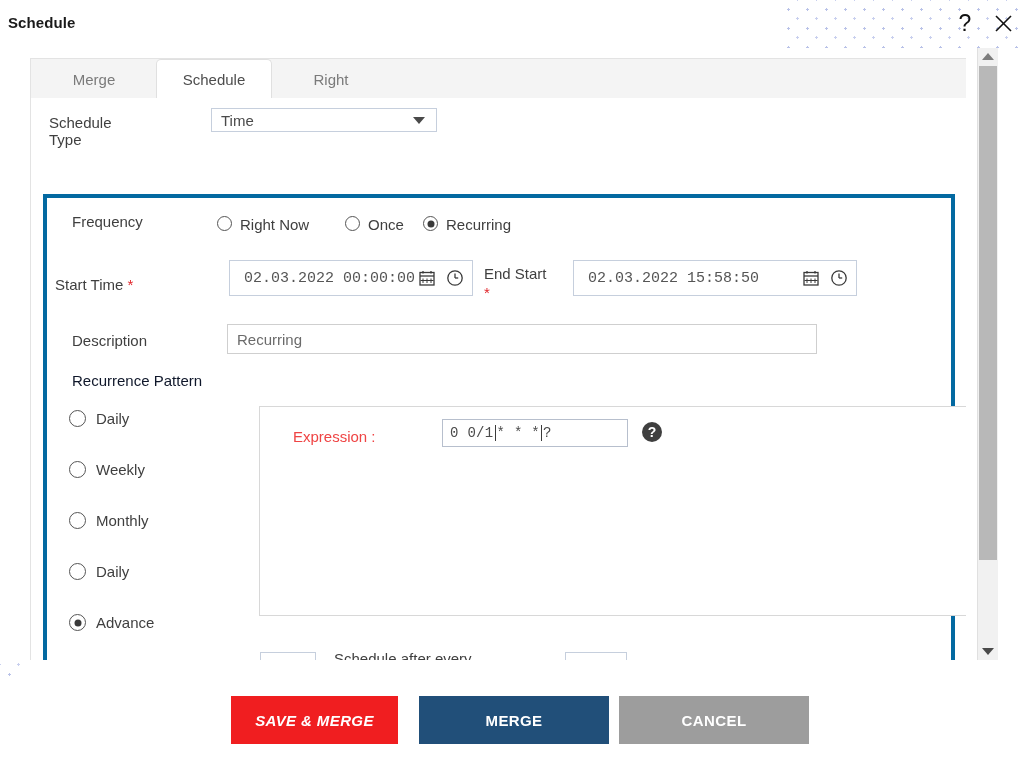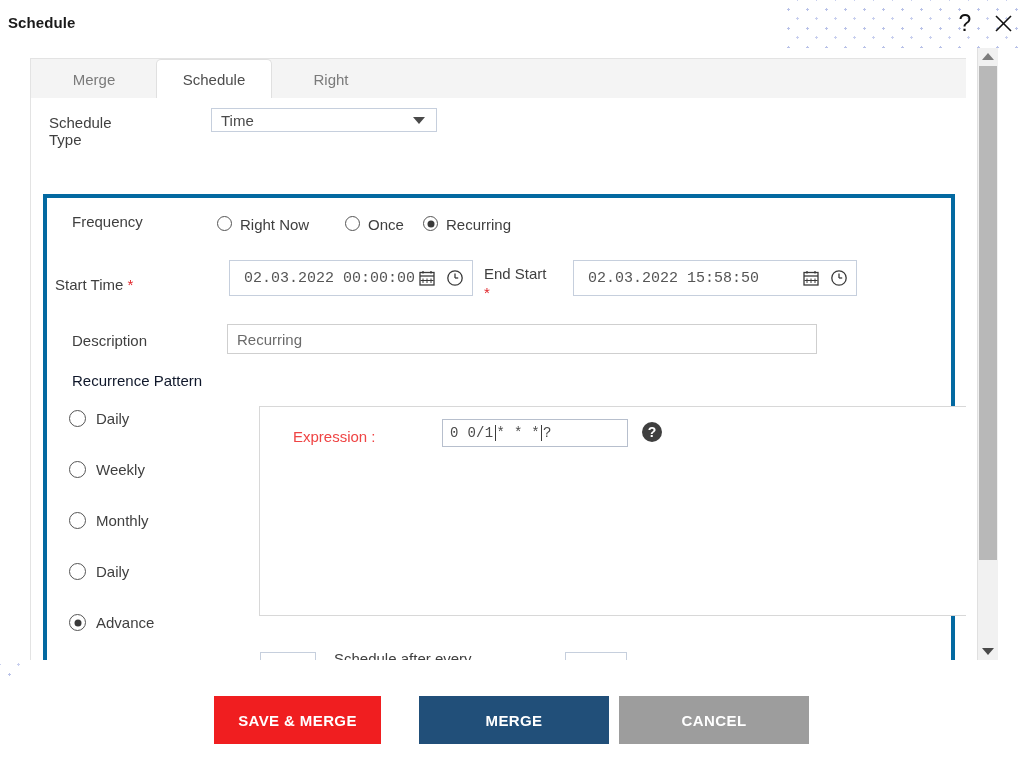--- a/index.html
+++ b/index.html
@@ -452,21 +452,21 @@
     align-items: center;
     justify-content: center;
     font-size: 15px;
     font-weight: bold;
     color: #ffffff;
     letter-spacing: .4px;
     cursor: pointer;
     border: none;
     font-family: "Liberation Sans", sans-serif;
   }
-  .btn-save   { left: 214px; width: 167px; }
+  .btn-save   { left: 231px; width: 167px; font-style: italic; }
   .btn-merge  { left: 419px; width: 190px; }
   .btn-cancel { left: 619px; width: 190px; }
 </style>
 </head>
 <body>
 
 <div class="dots-layer"></div>
 <div class="dots-mask-top"></div>
 <div class="dots-mask-mid"></div>
 <div class="dots-mask-bl"></div>

